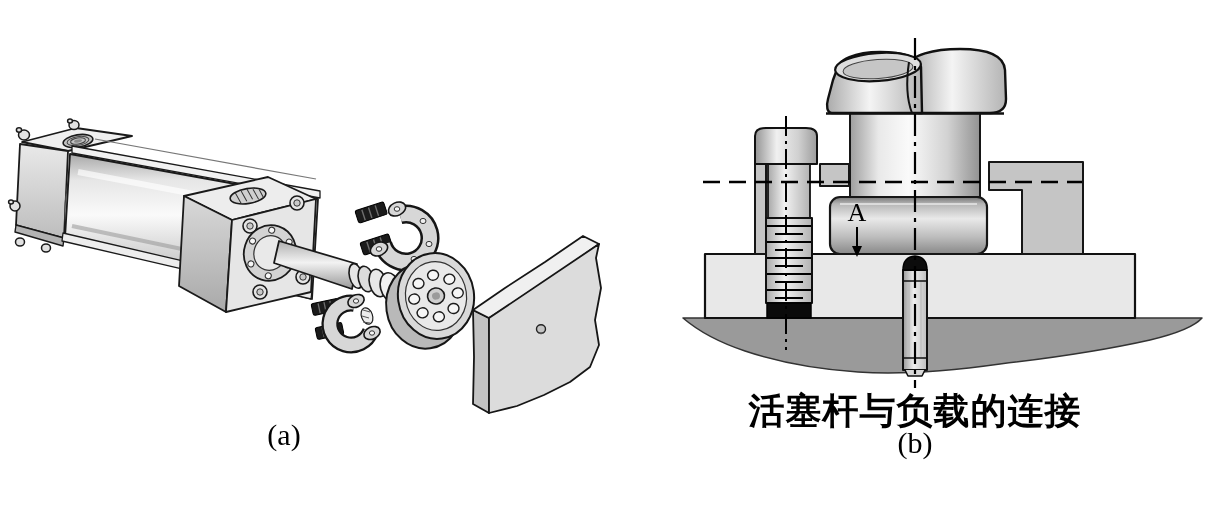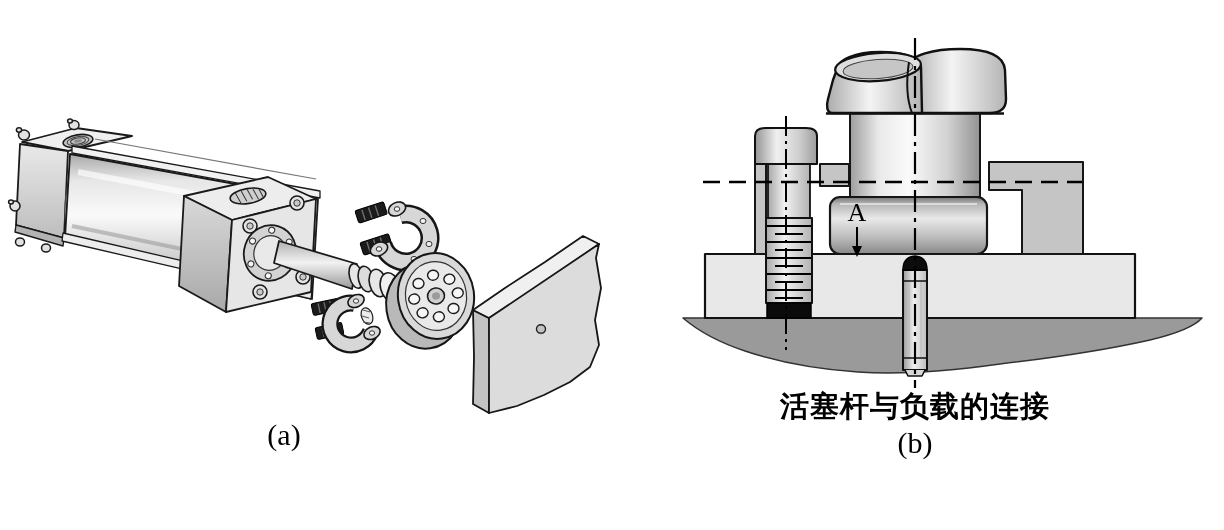--- a/index.html
+++ b/index.html
@@ -3,21 +3,21 @@
 <meta charset="utf-8">
 <style>
   html,body{margin:0;padding:0;background:#ffffff;}
   #canvas{position:relative;width:1224px;height:530px;background:#ffffff;overflow:hidden;
           font-family:"Liberation Serif","DejaVu Serif",serif;}
   #figure-svg{position:absolute;left:0;top:0;}
   .fig-label{position:absolute;color:#000;text-align:center;
              font-family:"Liberation Serif","DejaVu Serif",serif;}
   #label-a{left:214px;top:418px;width:140px;font-size:30px;}
   #label-b{left:845px;top:426px;width:140px;font-size:30px;}
-  #caption-b{left:715px;top:387px;width:400px;font-size:29px;font-weight:bold;letter-spacing:1px;}
+  #caption-b{left:715px;top:387px;width:400px;font-size:36px;font-weight:bold;letter-spacing:1px;}
   #label-gap-a{left:841px;top:198px;width:32px;font-size:26px;}
 </style>
 </head>
 <body>
 
 <div id="canvas">
 
 <svg id="figure-svg" width="1224" height="530" viewBox="0 0 1224 530">
   <defs>
     <linearGradient id="gFace" x1="0" y1="0" x2="0" y2="1">

